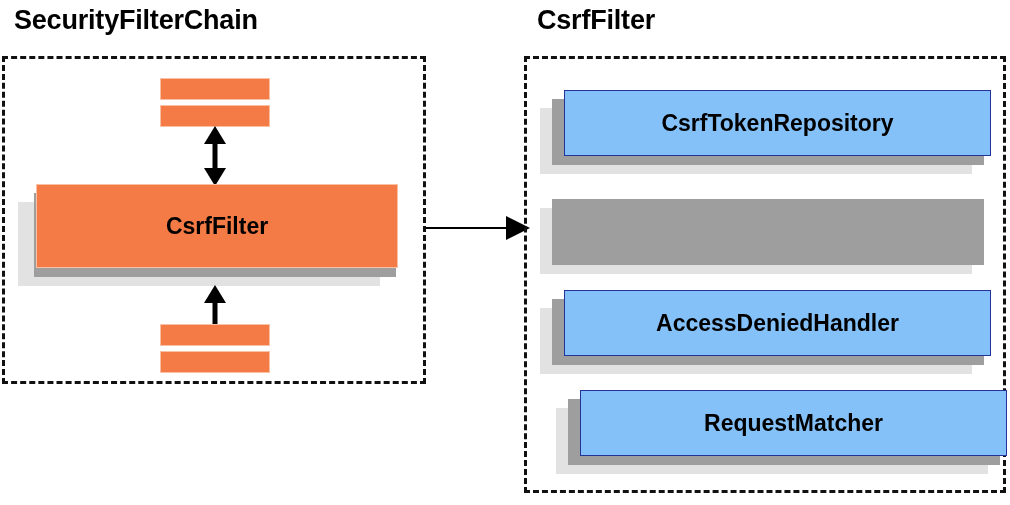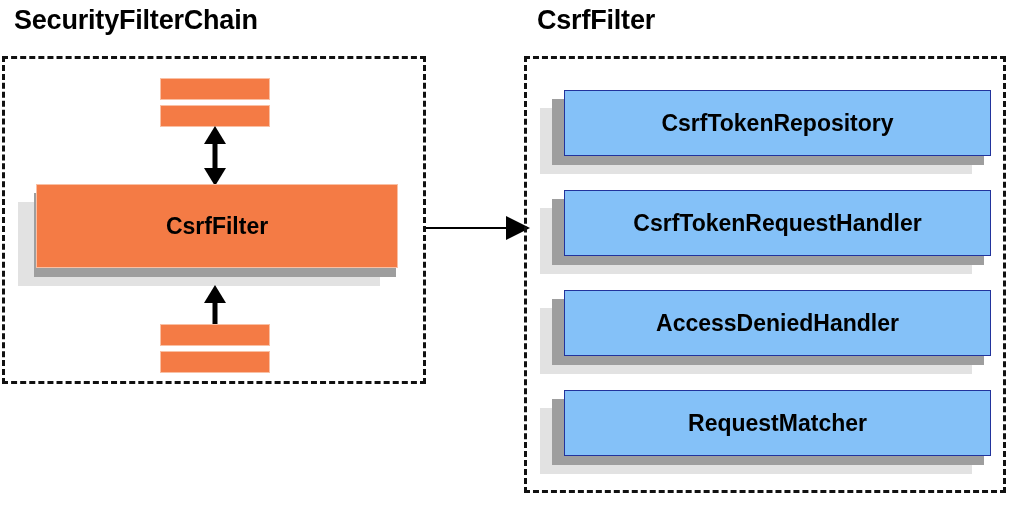--- a/index.html
+++ b/index.html
@@ -153,28 +153,27 @@
 
   <div class="node" style="left:540px; top:90px; width:450px; height:84px;">
     <div class="plate back" style="left:0px; top:18px; width:432px; height:66px;"></div>
     <div class="plate mid" style="left:12px; top:9px; width:432px; height:66px;"></div>
     <div class="face blue" style="left:24px; top:0px; width:427px; height:66px; font-size:23px;">CsrfTokenRepository</div>
   </div>
 
   <div class="node" style="left:540px; top:190px; width:450px; height:84px;">
     <div class="plate back" style="left:0px; top:18px; width:432px; height:66px;"></div>
     <div class="plate mid" style="left:12px; top:9px; width:432px; height:66px;"></div>
-    <div class="face blue" style="left:24px; top:0px; width:427px; height:66px; font-size:23px;">CsrfTokenRequestHandler</div>
   </div>
 
   <div class="node" style="left:540px; top:290px; width:532px; height:84px;">
     <div class="plate back" style="left:0px; top:18px; width:432px; height:66px;"></div>
     <div class="plate mid" style="left:12px; top:9px; width:432px; height:66px;"></div>
     <div class="face blue" style="left:24px; top:0px; width:427px; height:66px; font-size:23px;">AccessDeniedHandler</div>
   </div>
 
-  <div class="node" style="left:540px; top:390px; width:394px; height:84px;">
+  <div class="node" style="left:556px; top:390px; width:394px; height:84px;">
     <div class="plate back" style="left:0px; top:18px; width:432px; height:66px;"></div>
     <div class="plate mid" style="left:12px; top:9px; width:432px; height:66px;"></div>
     <div class="face blue" style="left:24px; top:0px; width:427px; height:66px; font-size:23px;">RequestMatcher</div>
   </div>
 
 </div>
 
 </body></html>

